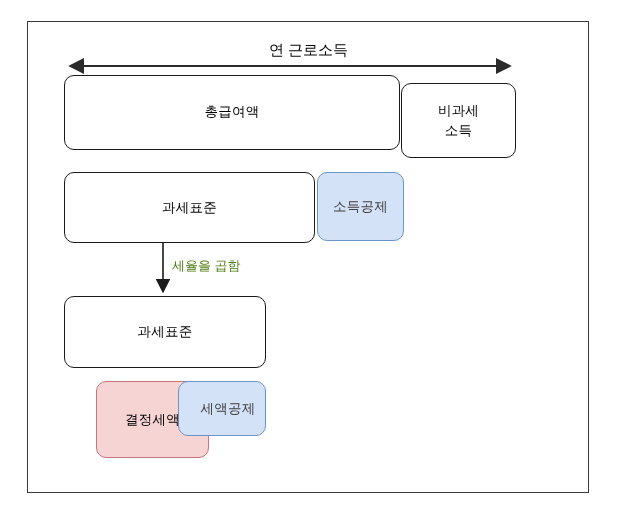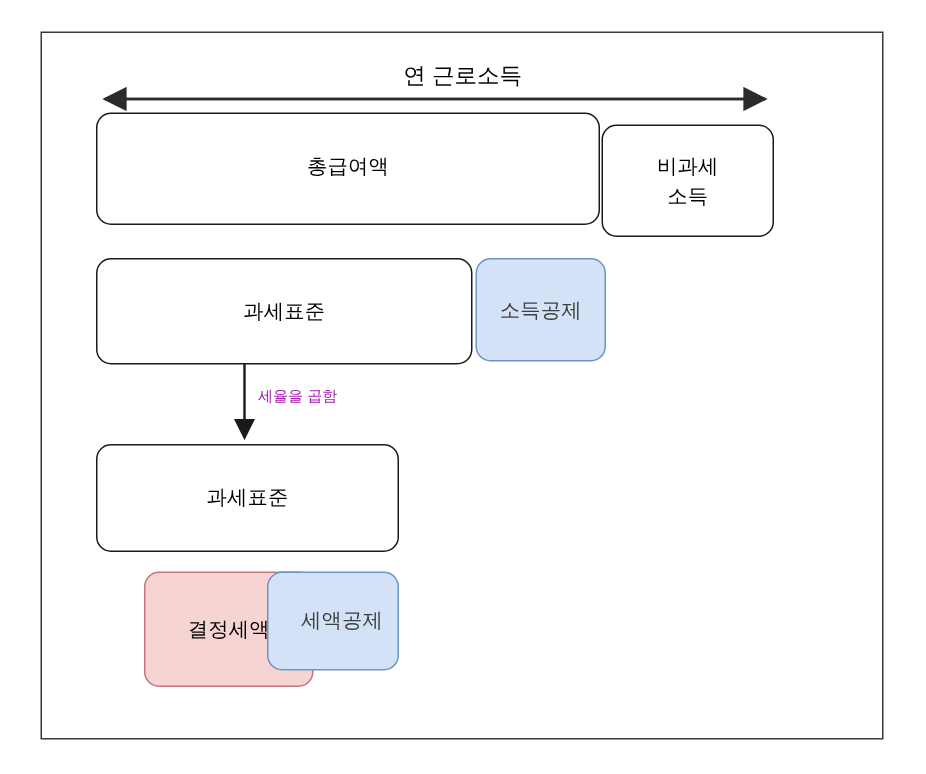--- a/index.html
+++ b/index.html
@@ -83,22 +83,22 @@
     position: absolute;
     left: 152px;
     top: 239px;
     width: 24px;
     height: 60px;
   }
   #flow-arrow-label {
     position: absolute;
     left: 172px;
     top: 257px;
-    font-size: 10px;
-    color: #a21caf;
+    font-size: 13px;
+    color: #4d7c0f;
     white-space: nowrap;
   }
 </style>
 </head>
 <body>
 
 <div id="canvas">
 
   <div id="diagram-frame"></div>
 
@@ -130,16 +130,16 @@
   <div id="flow-arrow-label">세율을 곱함</div>
 
   <div id="nodes">
       <div class="node node-plain" style="left: 64px; top: 75px; width: 336px; height: 75px; font-family: Liberation Mono, monospace;">총급여액</div>
       <div class="node node-plain" style="left: 401px; top: 83px; width: 115px; height: 75px;">비과세
 소득</div>
       <div class="node node-plain" style="left: 64px; top: 172px; width: 251px; height: 71px;">과세표준</div>
       <div class="node node-blue" style="left: 317px; top: 172px; width: 87px; height: 69px;">소득공제</div>
       <div class="node node-plain" style="left: 64px; top: 296px; width: 202px; height: 72px;">과세표준</div>
       <div class="node node-pink" style="left: 64px; top: 381px; width: 113px; height: 77px;">결정세액</div>
-      <div class="node node-blue" style="left: 178px; top: 381px; width: 88px; height: 66px; padding-left: 12px;">세액공제</div>
+      <div class="node node-blue" style="left: 178px; top: 381px; width: 88px; height: 55px; padding-left: 12px;">세액공제</div>
     </div>
 
 </div>
 
 </body></html>

